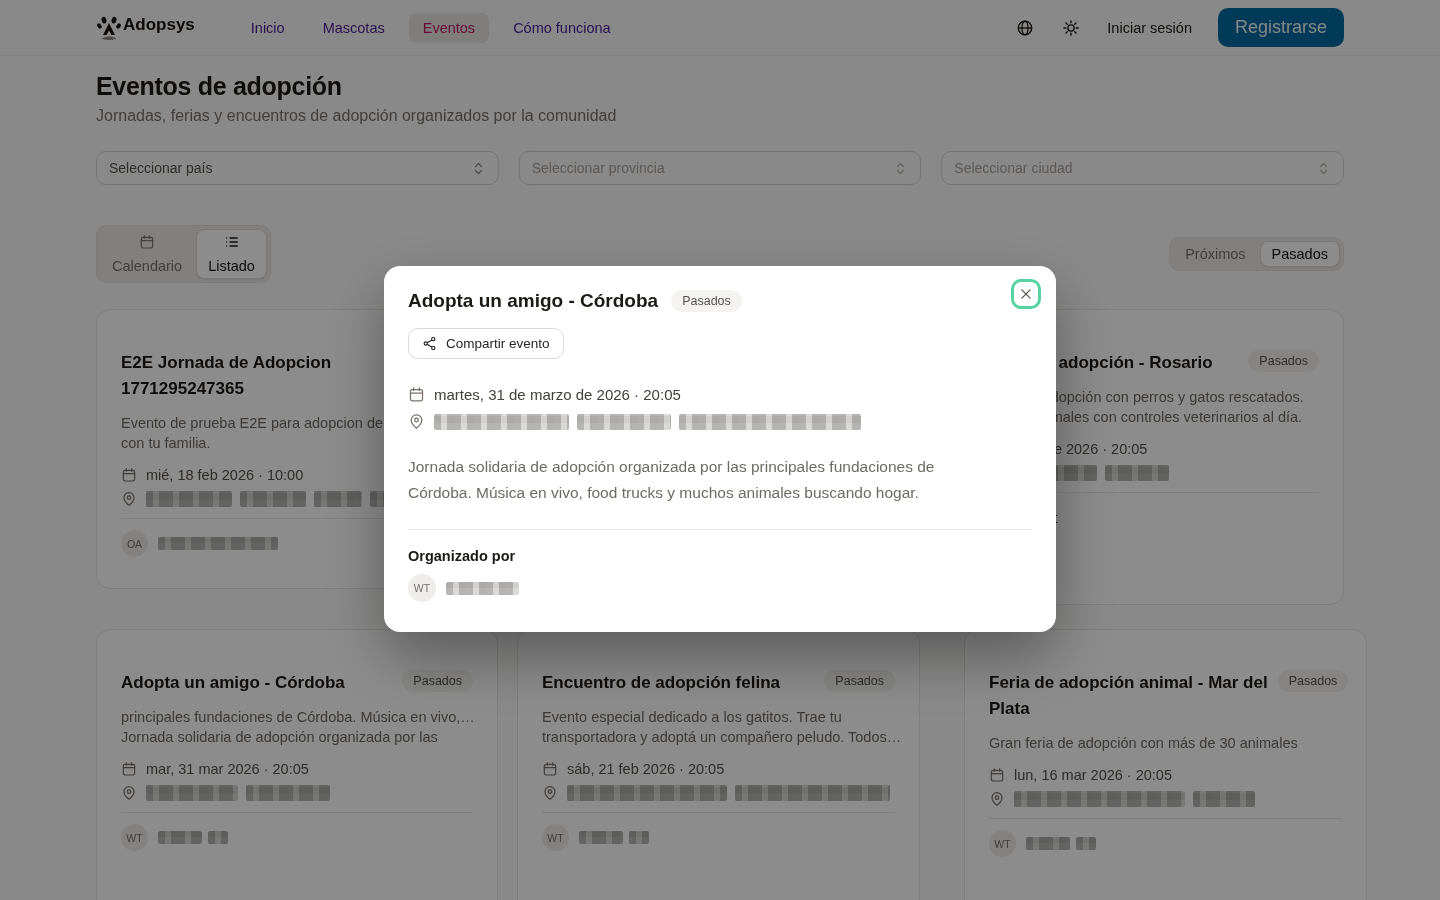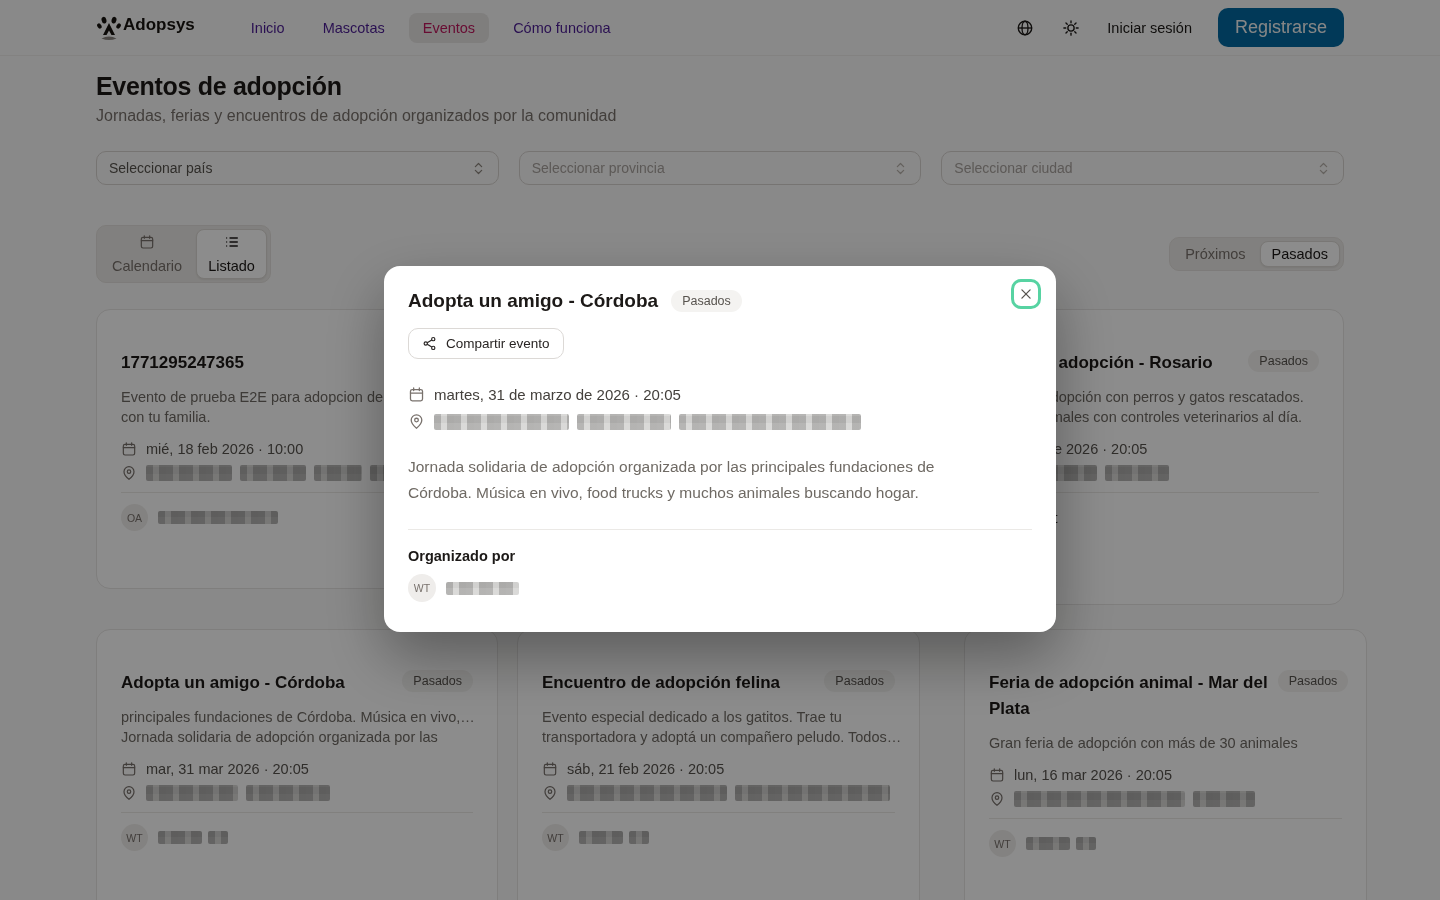--- a/index.html
+++ b/index.html
@@ -213,20 +213,21 @@
         <span>Pasados</span>
       </span>
     </div>
   </div>
 
   <div class="cards">
 
     <div class="card" style="left:0; top:0; width:402px; height:280px;">
       <div class="card-head">
         <div class="card-title">
+          <span class="line">E2E Jornada de Adopcion</span>
           <span class="line">1771295247365</span>
         </div>
         <span class="badge">Pasados</span>
       </div>
       <div class="card-desc">
         <span class="line">Evento de prueba E2E para adopcion de mascotas. Vení</span>
         <span class="line">con tu familia.</span>
       </div>
       <div class="meta-row">
         <span class="micon">

